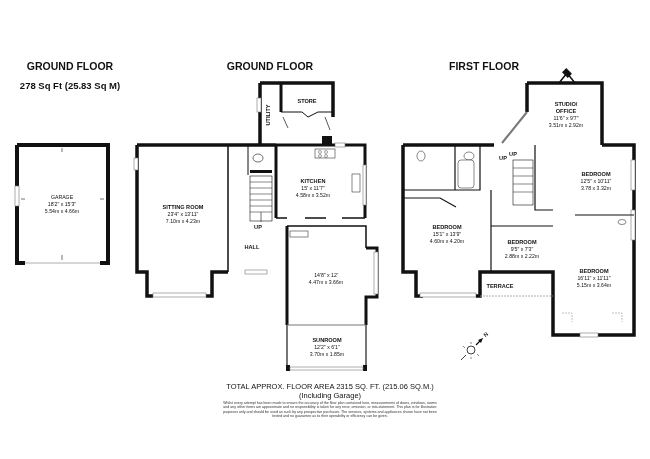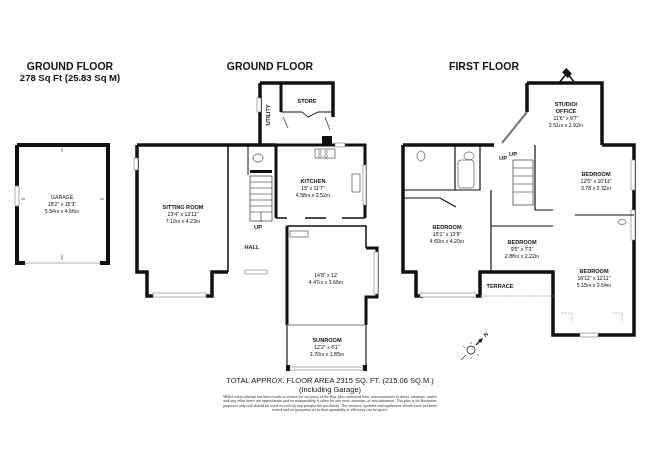--- a/index.html
+++ b/index.html
@@ -1,24 +1,24 @@
 <!DOCTYPE html>
 <html><head>
 <meta charset="utf-8">
 <style>
   html, body { margin:0; padding:0; background:#ffffff; }
   body { width:650px; height:459px; position:relative; overflow:hidden; font-family:"Liberation Sans", sans-serif; color:#111; }
   .hdr { position:absolute; text-align:center; font-weight:bold; line-height:12px; }
   .hdr .t { font-size:10.5px; display:block;margin-top:16px; }
-  .hdr .s { font-size:9.5px; display:block; }
+  .hdr .s { font-size:9.5px; display:block;margin-top:8px; }
   svg { position:absolute; left:0; top:0; }
   .lbl { font-family:"Liberation Sans", sans-serif; font-size:5.2px; fill:#111; text-anchor:middle; }
   .lblb { font-family:"Liberation Sans", sans-serif; font-size:5.6px; fill:#111; text-anchor:middle; font-weight:bold; }
   .footer { position:absolute; left:222px; top:376px; width:216px; text-align:center; }
-  .footer .total { font-size:7.5px; line-height:9px; display:block; }
+  .footer .total { font-size:7.5px; line-height:9px; display:block;margin-top:6px; }
   .footer .incl { font-size:7.5px; line-height:9px; display:block; }
   .footer .disc { font-size:3.6px; line-height:4.4px; color:#333; display:block; margin-top:1px; }
 </style>
 </head>
 <body>
 
 <div class="hdr" style="left:10px; top:44px; width:120px;">
   <span class="t">GROUND FLOOR</span>
   <span class="s">278 Sq Ft (25.83 Sq M)</span>
 </div>

